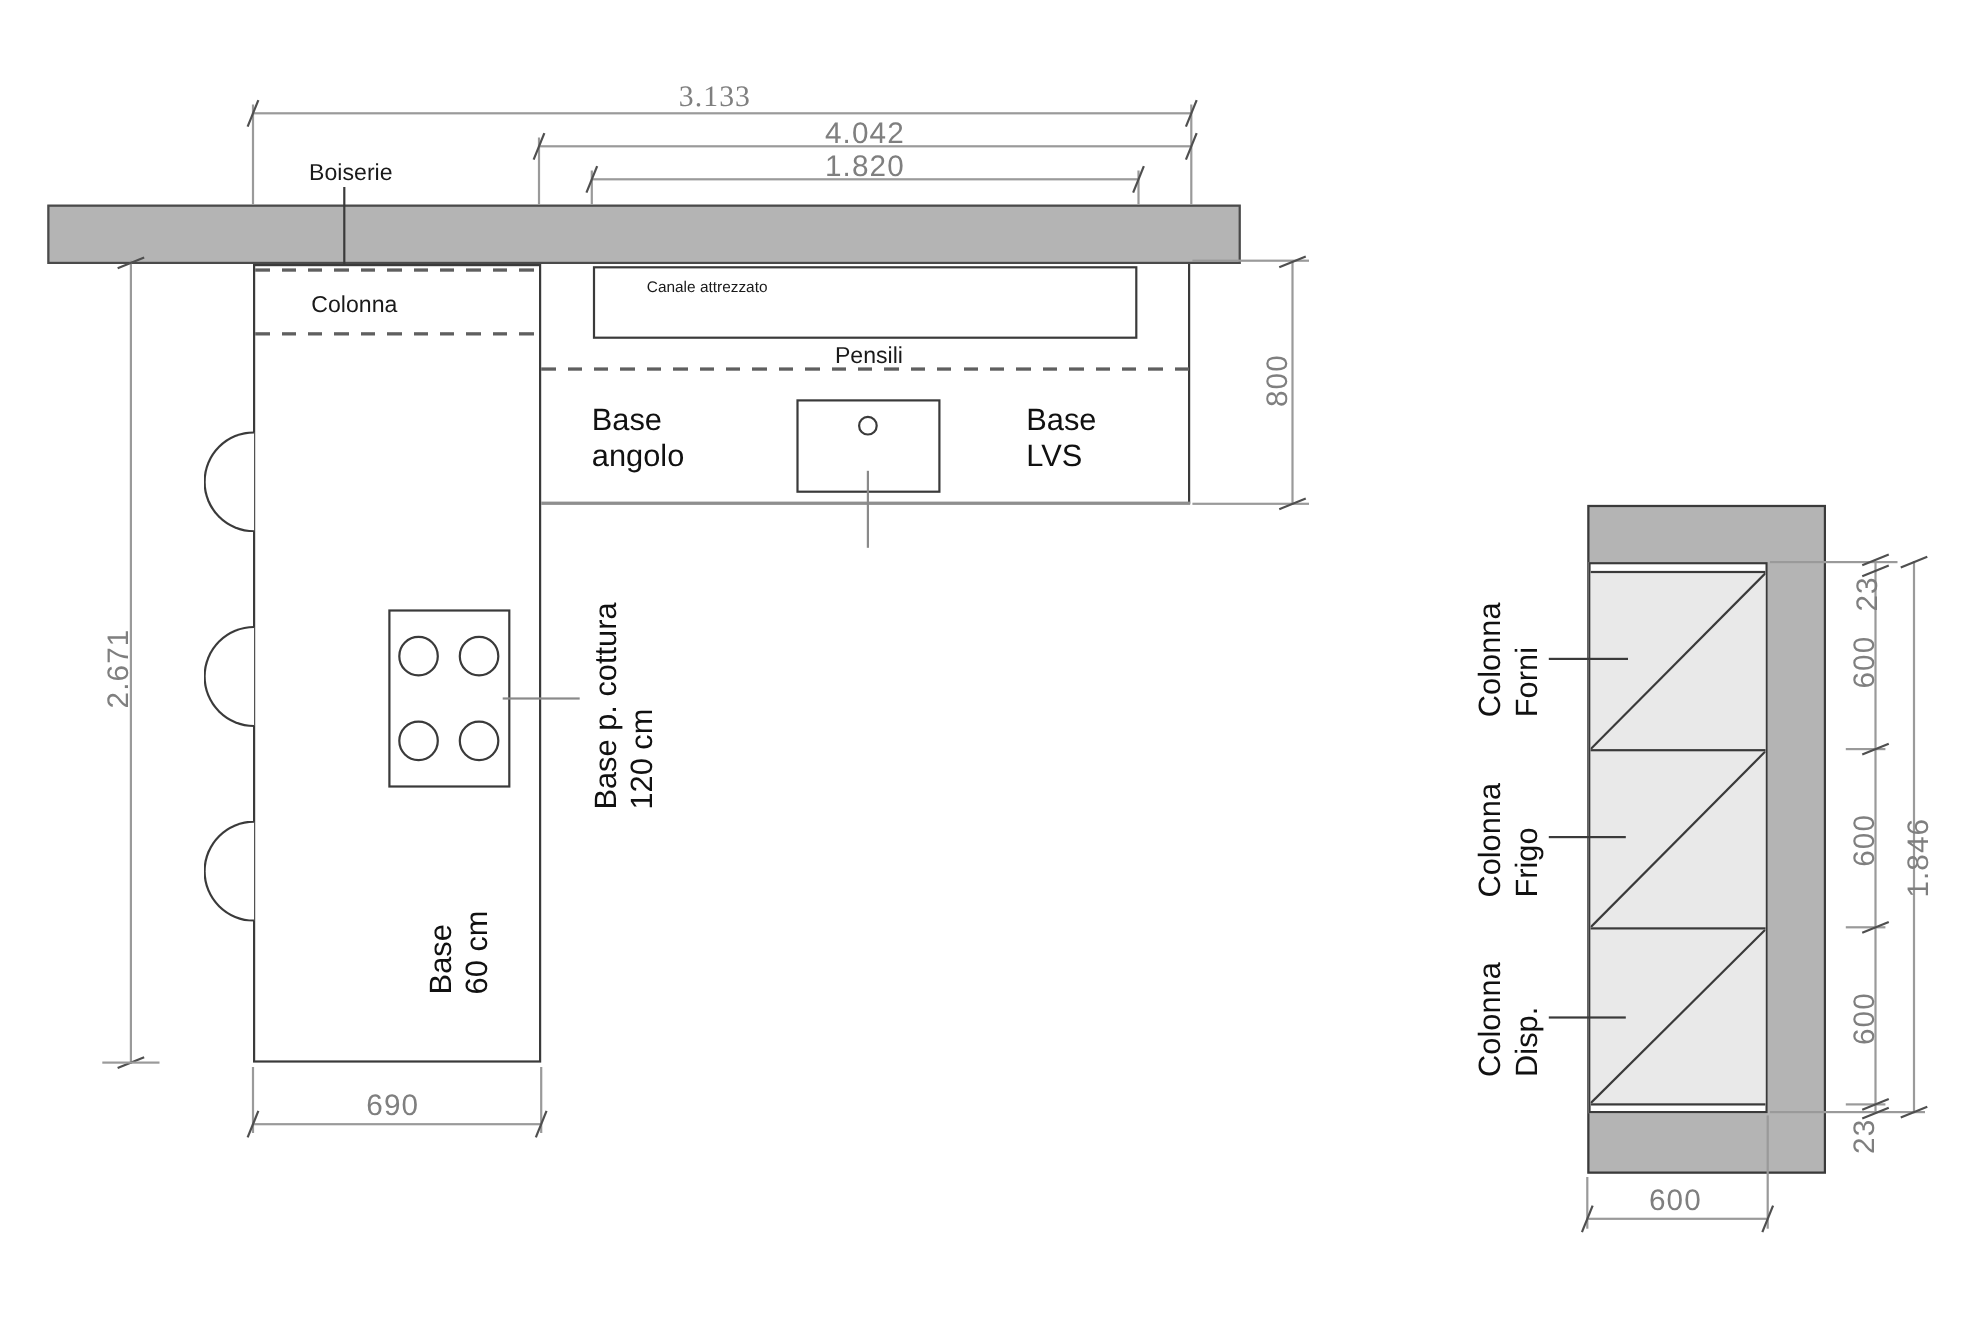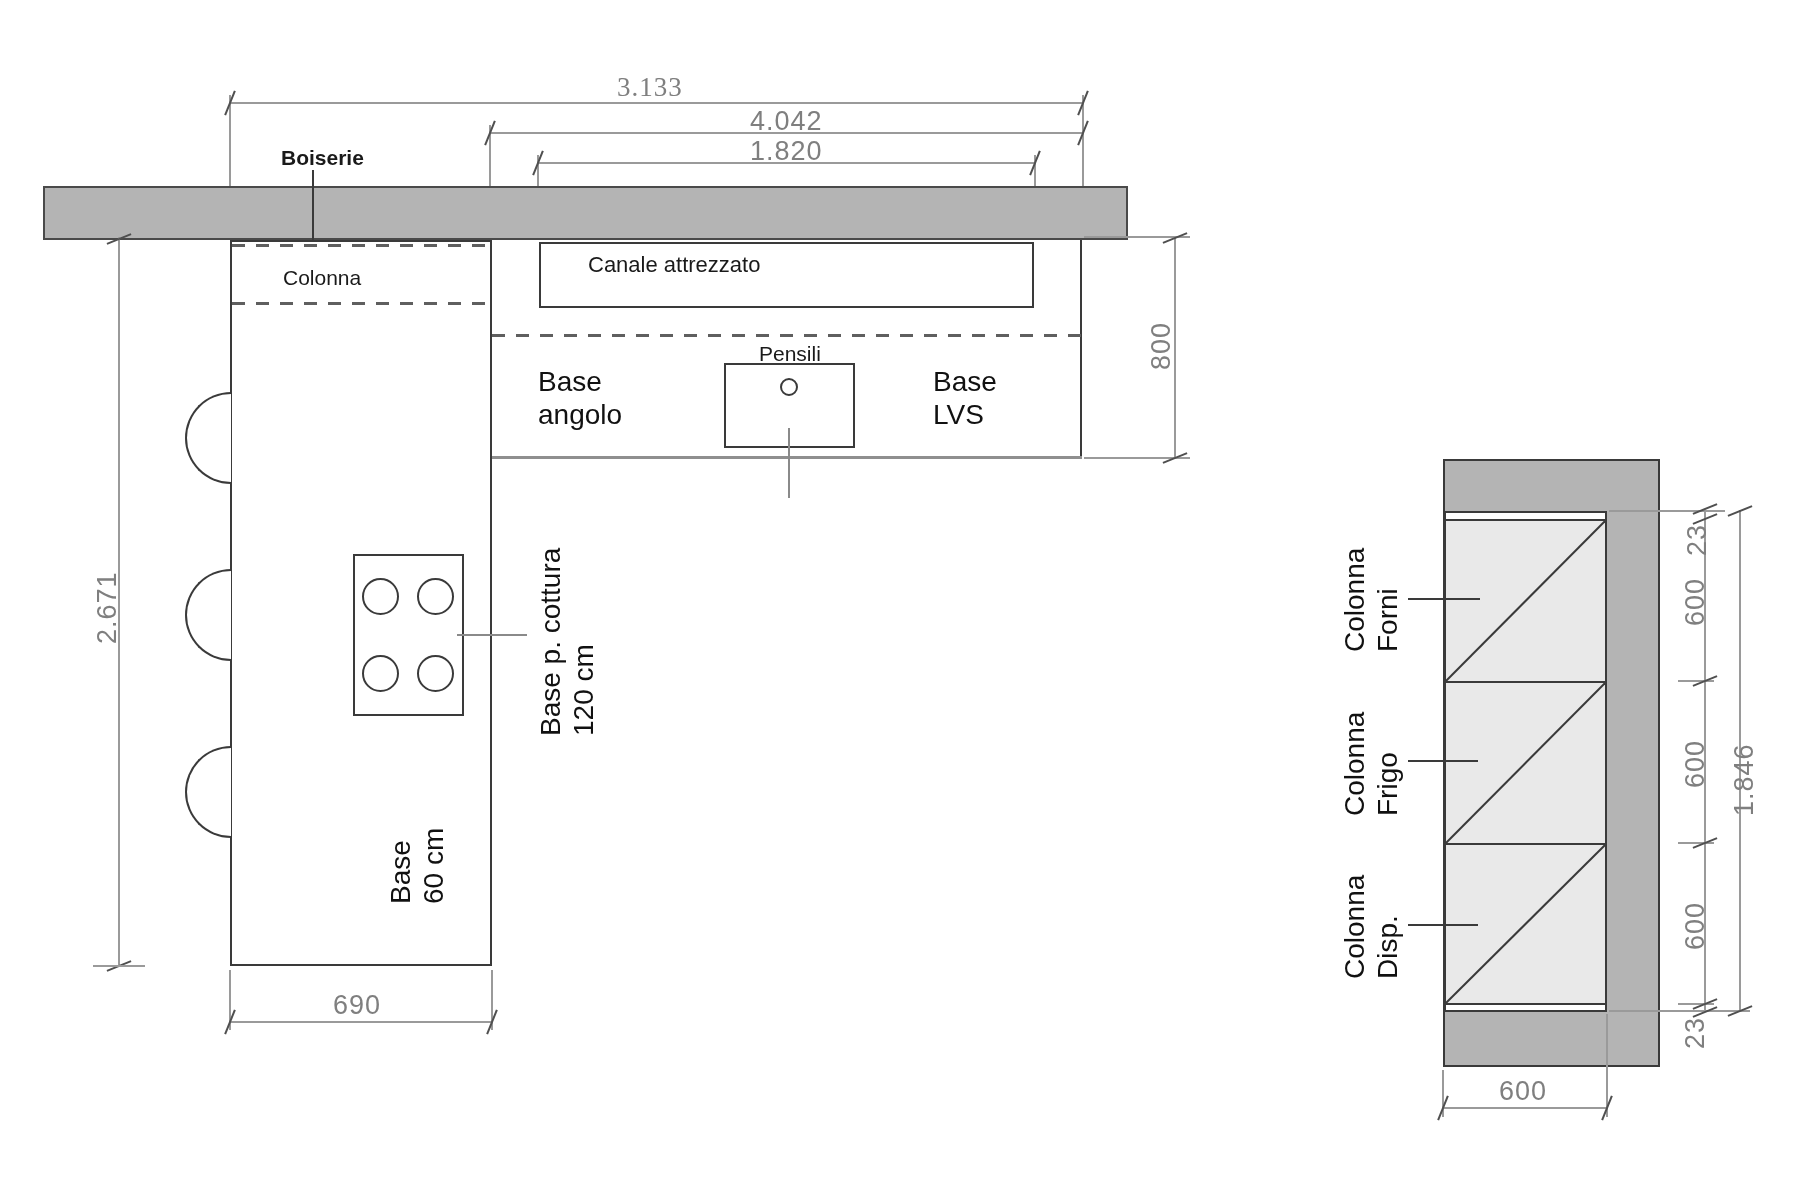--- a/index.html
+++ b/index.html
@@ -10,21 +10,21 @@
   .dk{background:#3a3a3a;}
   .md{background:#8a8a8a;}
   .thick{height:3px;background:#8f8f8f;}
   .dash{position:absolute;height:3px;
         background:repeating-linear-gradient(90deg,#5f5f5f 0 13px,transparent 13px 24px);}
   .tk{position:absolute;width:2px;height:26px;background:#4f4f4f;
       margin:-13px 0 0 -1px;transform:rotate(22deg);}
   .tkv{transform:rotate(68deg);}
   .dim{position:absolute;font-size:27px;color:#7f7f7f;letter-spacing:1px;white-space:nowrap;}
   .lbl{position:absolute;font-size:21px;color:#1a1a1a;white-space:nowrap;}
-  .lblmd{font-size:22px;}
+  .lblmd{font-size:14px;}
   .lbl2{position:absolute;font-size:28px;line-height:33px;color:#111;white-space:nowrap;}
   .rot{transform-origin:0 0;transform:rotate(-90deg);}
   .box{position:absolute;border:2px solid #3a3a3a;background:#fff;box-sizing:border-box;}
   .nofill{background:transparent;}
   .stool{position:absolute;width:46px;height:92px;border:2px solid #3a3a3a;border-right:none;
          border-radius:46px 0 0 46px;background:#fff;box-sizing:border-box;}
   .burner{position:absolute;width:37px;height:37px;border:2px solid #3a3a3a;
           border-radius:50%;box-sizing:border-box;background:#fff;}
   .wall{position:absolute;background:#b4b4b4;border:2px solid #4a4a4a;box-sizing:border-box;}
   .cell{position:absolute;left:0;right:0;background:#e9e9e9;border-top:2px solid #3a3a3a;box-sizing:border-box;}
@@ -52,21 +52,21 @@
   <div class="hl" style="left:490px;top:132px;width:593px;"></div>
   <i class="tk" style="left:490px;top:133px;"></i>
   <i class="tk" style="left:1083px;top:133px;"></i>
   <div class="dim" style="left:750px;top:106px;">4.042</div>
 
   <div class="hl" style="left:538px;top:162px;width:497px;"></div>
   <i class="tk" style="left:538px;top:163px;"></i>
   <i class="tk" style="left:1035px;top:163px;"></i>
   <div class="dim" style="left:750px;top:136px;text-align:center;">1.820</div>
 
-  <div class="lbl" style="left:281px;top:146px;font-weight:bold;">Boiserie</div>
+  <div class="lbl" style="left:281px;top:146px;">Boiserie</div>
   <div class="vl dk" style="left:312px;top:170px;height:70px;"></div>
 
   <div class="box" style="left:230px;top:240px;width:262px;height:726px;"></div>
 
   <div class="dash" style="left:232px;top:244px;width:258px;"></div>
   <div class="dash" style="left:232px;top:302px;width:258px;"></div>
   <div class="lbl" style="left:283px;top:266px;">Colonna</div>
 
   <div class="stool" style="left:185px;top:392px;"></div>
   <div class="stool" style="left:185px;top:569px;"></div>
@@ -101,21 +101,21 @@
   <i class="tk" style="left:492px;top:1022px;"></i>
   <div class="dim" style="left:333px;top:990px;">690</div>
 
   <div class="vl dk" style="left:1080px;top:240px;height:218px;"></div>
   <div class="hl thick" style="left:492px;top:456px;width:590px;"></div>
 
   <div class="box nofill" style="left:539px;top:242px;width:495px;height:66px;"></div>
   <div class="lbl lblmd" style="left:588px;top:252px;">Canale attrezzato</div>
 
   <div class="dash" style="left:492px;top:334px;width:590px;"></div>
-  <div class="lbl" style="left:759px;top:312px;margin-top:30px;">Pensili</div>
+  <div class="lbl" style="left:759px;top:312px;">Pensili</div>
 
   <div class="lbl2" style="left:538px;top:365px;">
     <div>Base</div>
     <div>angolo</div>
   </div>
   <div class="lbl2" style="left:933px;top:365px;">
     <div>Base</div>
     <div>LVS</div>
   </div>
 

